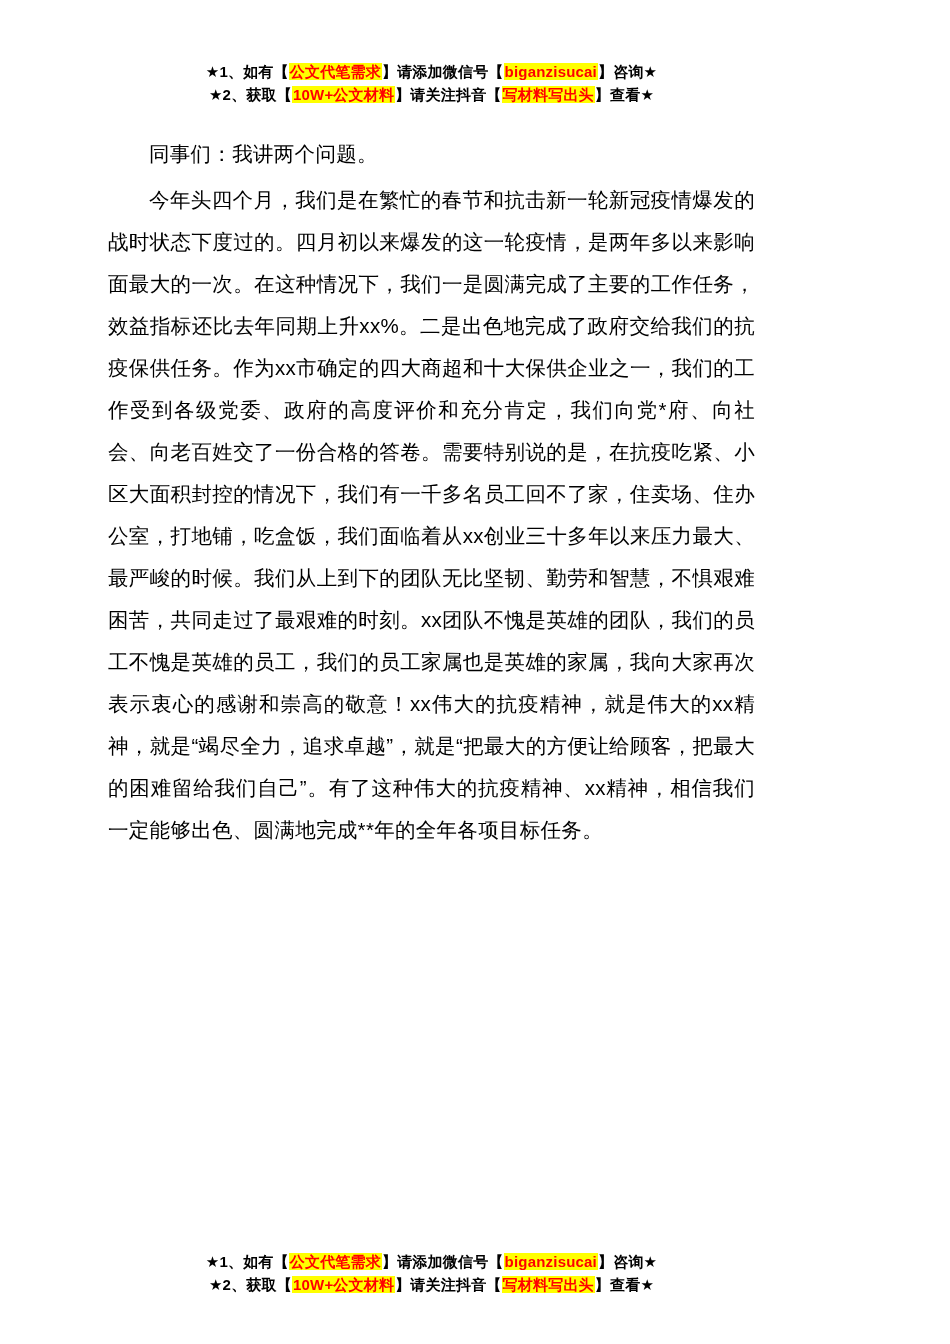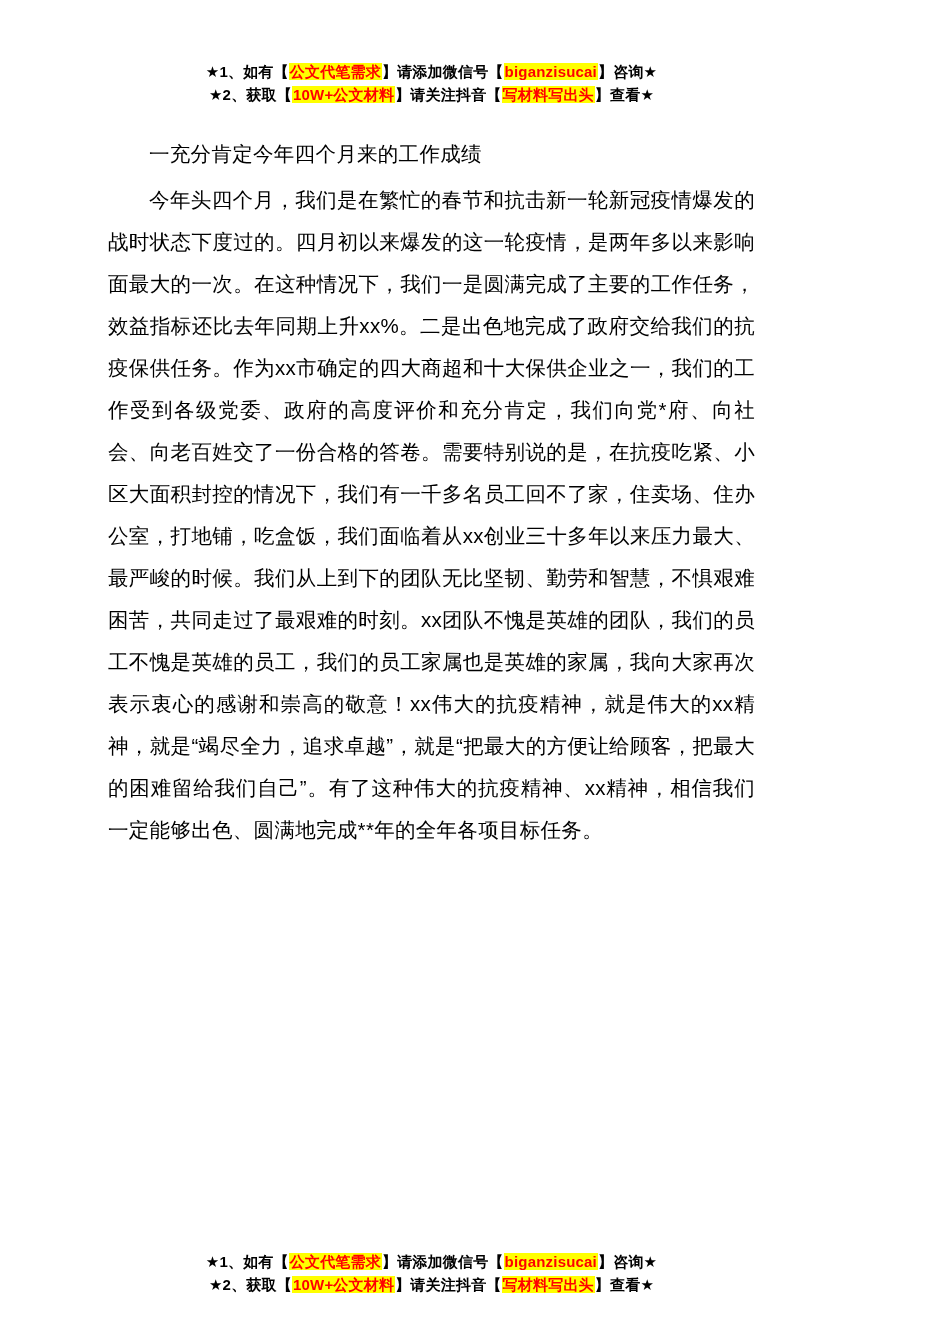--- a/index.html
+++ b/index.html
@@ -81,21 +81,21 @@
   <div class="promo promo-top">
     <div class="promo-line">
       <span class="plain">★1、如有【</span><span class="hl">公文代笔需求</span><span class="plain">】请添加微信号【</span><span class="hl">biganzisucai</span><span class="plain">】咨询★</span>
     </div>
     <div class="promo-line">
       <span class="plain">★2、获取【</span><span class="hl">10W+公文材料</span><span class="plain">】请关注抖音【</span><span class="hl">写材料写出头</span><span class="plain">】查看★</span>
     </div>
   </div>
 
 
-  <p class="para para-short">一充分肯定今年四个月来的工作成绩</p>
+  <p class="para para-short">同事们：我讲两个问题。</p>
   <p class="para">今年头四个月，我们是在繁忙的春节和抗击新一轮新冠疫情爆发的战时状态下度过的。四月初以来爆发的这一轮疫情，是两年多以来影响面最大的一次。在这种情况下，我们一是圆满完成了主要的工作任务，效益指标还比去年同期上升xx%。二是出色地完成了政府交给我们的抗疫保供任务。作为xx市确定的四大商超和十大保供企业之一，我们的工作受到各级党委、政府的高度评价和充分肯定，我们向党*府、向社会、向老百姓交了一份合格的答卷。需要特别说的是，在抗疫吃紧、小区大面积封控的情况下，我们有一千多名员工回不了家，住卖场、住办公室，打地铺，吃盒饭，我们面临着从xx创业三十多年以来压力最大、最严峻的时候。我们从上到下的团队无比坚韧、勤劳和智慧，不惧艰难困苦，共同走过了最艰难的时刻。xx团队不愧是英雄的团队，我们的员工不愧是英雄的员工，我们的员工家属也是英雄的家属，我向大家再次表示衷心的感谢和崇高的敬意！xx伟大的抗疫精神，就是伟大的xx精神，就是“竭尽全力，追求卓越”，就是“把最大的方便让给顾客，把最大的困难留给我们自己”。有了这种伟大的抗疫精神、xx精神，相信我们一定能够出色、圆满地完成**年的全年各项目标任务。</p>
 
   <div class="promo promo-bottom">
     <div class="promo-line">
       <span class="plain">★1、如有【</span><span class="hl">公文代笔需求</span><span class="plain">】请添加微信号【</span><span class="hl">biganzisucai</span><span class="plain">】咨询★</span>
     </div>
     <div class="promo-line">
       <span class="plain">★2、获取【</span><span class="hl">10W+公文材料</span><span class="plain">】请关注抖音【</span><span class="hl">写材料写出头</span><span class="plain">】查看★</span>
     </div>
   </div>

